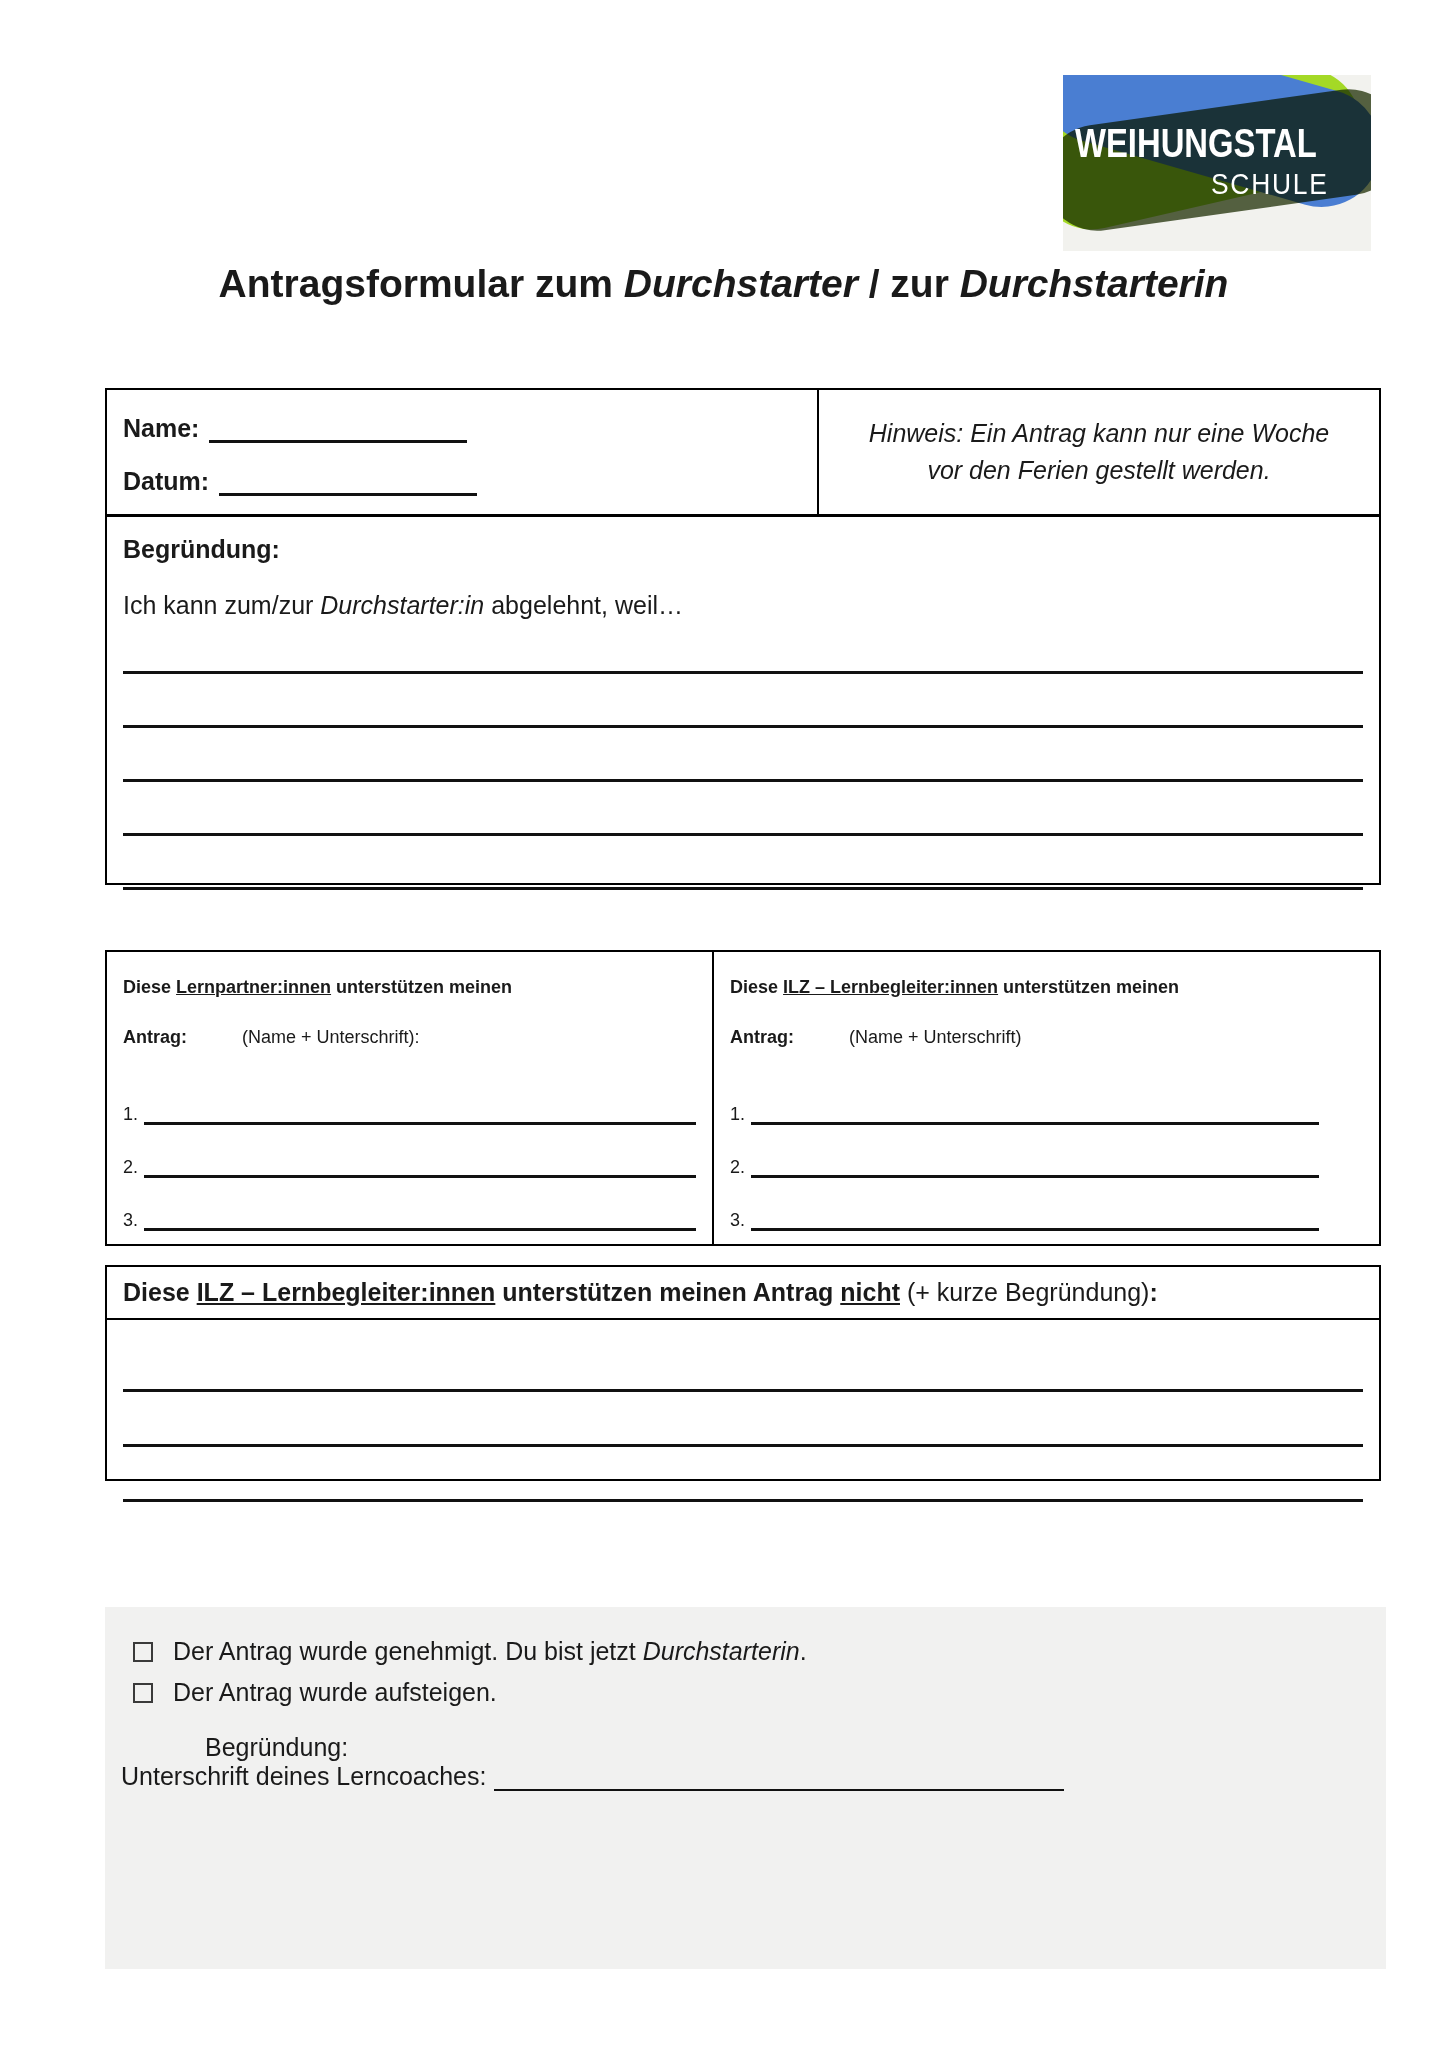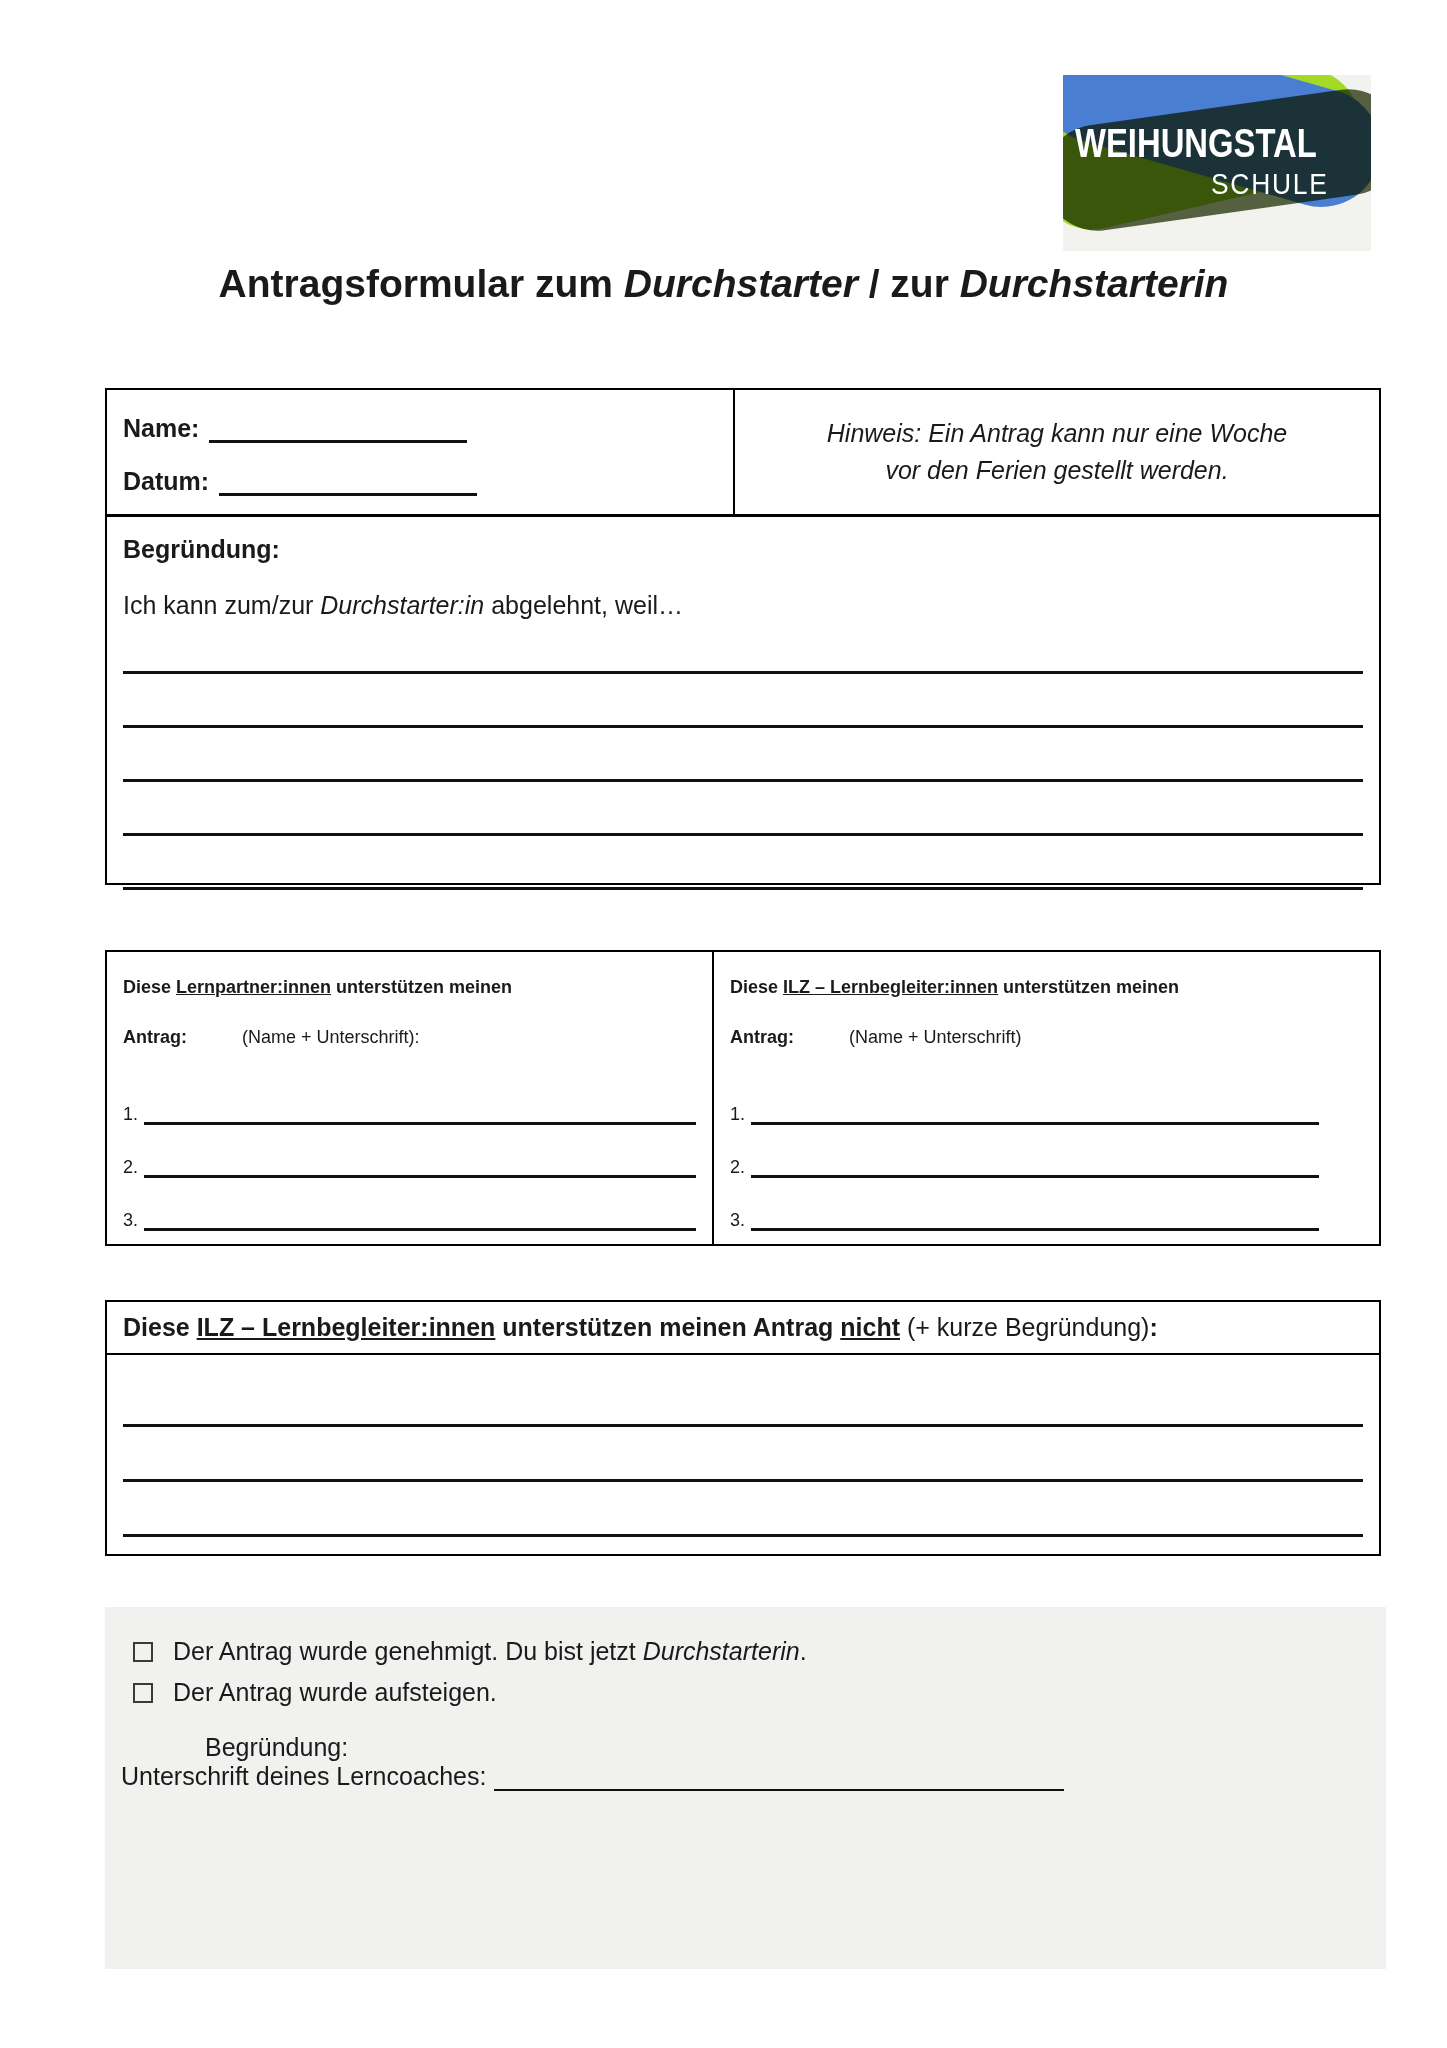--- a/index.html
+++ b/index.html
@@ -40,21 +40,21 @@
   
   .formbox { position:absolute; left:105px; width:1276px; border:2px solid #000; background:#fff; }
 
   
   .fill-line { display:inline-block; border-bottom:3px solid #111; height:22px; vertical-align:bottom; }
   .blank-line { border-bottom:3px solid #111; height:0; }
 
   
   #box1 { top:388px; height:497px; }
   #box1 .row1 { height:127px; display:flex; border-bottom:3px solid #000; }
-  #box1 .cell-left { width:628px; border-right:2px solid #000; padding:24px 0 0 16px; font-size:25px; }
+  #box1 .cell-left { width:712px; border-right:2px solid #000; padding:24px 0 0 16px; font-size:25px; }
   #box1 .field-row { margin-bottom:24px; font-weight:bold; }
   #box1 .field-row .fill-line { width:258px; margin-left:10px; }
   #box1 .cell-right { flex:1; display:flex; align-items:center; justify-content:center;
     font-style:italic; font-size:25px; text-align:center; line-height:37px; padding:0 14px; }
   #box1 .row2 { padding:18px 16px 0 16px; font-size:25px; }
   #box1 .b-label { font-weight:bold; }
   #box1 .prompt { margin-top:27px; }
   #box1 .prompt .it { font-style:italic; }
   #box1 .lines .blank-line { margin-top:51px; }
   #box1 .lines { margin-top:12px; }
@@ -69,21 +69,21 @@
   .sup-sub { margin-top:25px; }
   .sup-sub .alabel { font-weight:bold; }
   .sup-sub .hint { margin-left:55px; font-weight:normal; }
   .sup-items { margin-top:47px; }
   .sup-item { display:flex; align-items:flex-end; margin-top:23px; height:30px; }
   .sup-item .num { margin-right:6px; }
   .sup-item .fill-line { flex:1; height:26px; }
   .sup-right .sup-item .fill-line { margin-right:44px; }
 
   
-  #box3 { top:1300px; height:256px; }
+  #box3 { top:1265px; height:216px; }
   #box3 .r-header { padding:11px 16px; border-bottom:2px solid #000; font-size:25px;
     font-weight:bold; }
   #box3 .r-header .ul { text-decoration:underline; }
   #box3 .r-header .plain { font-weight:normal; }
   #box3 .r-body { padding:0 16px; }
   #box3 .r-body .blank-line:first-child { margin-top:69px; }
   #box3 .r-body .blank-line { margin-top:52px; }
 
   
   #graybox { position:absolute; left:105px; top:1607px; width:1281px; height:362px;

